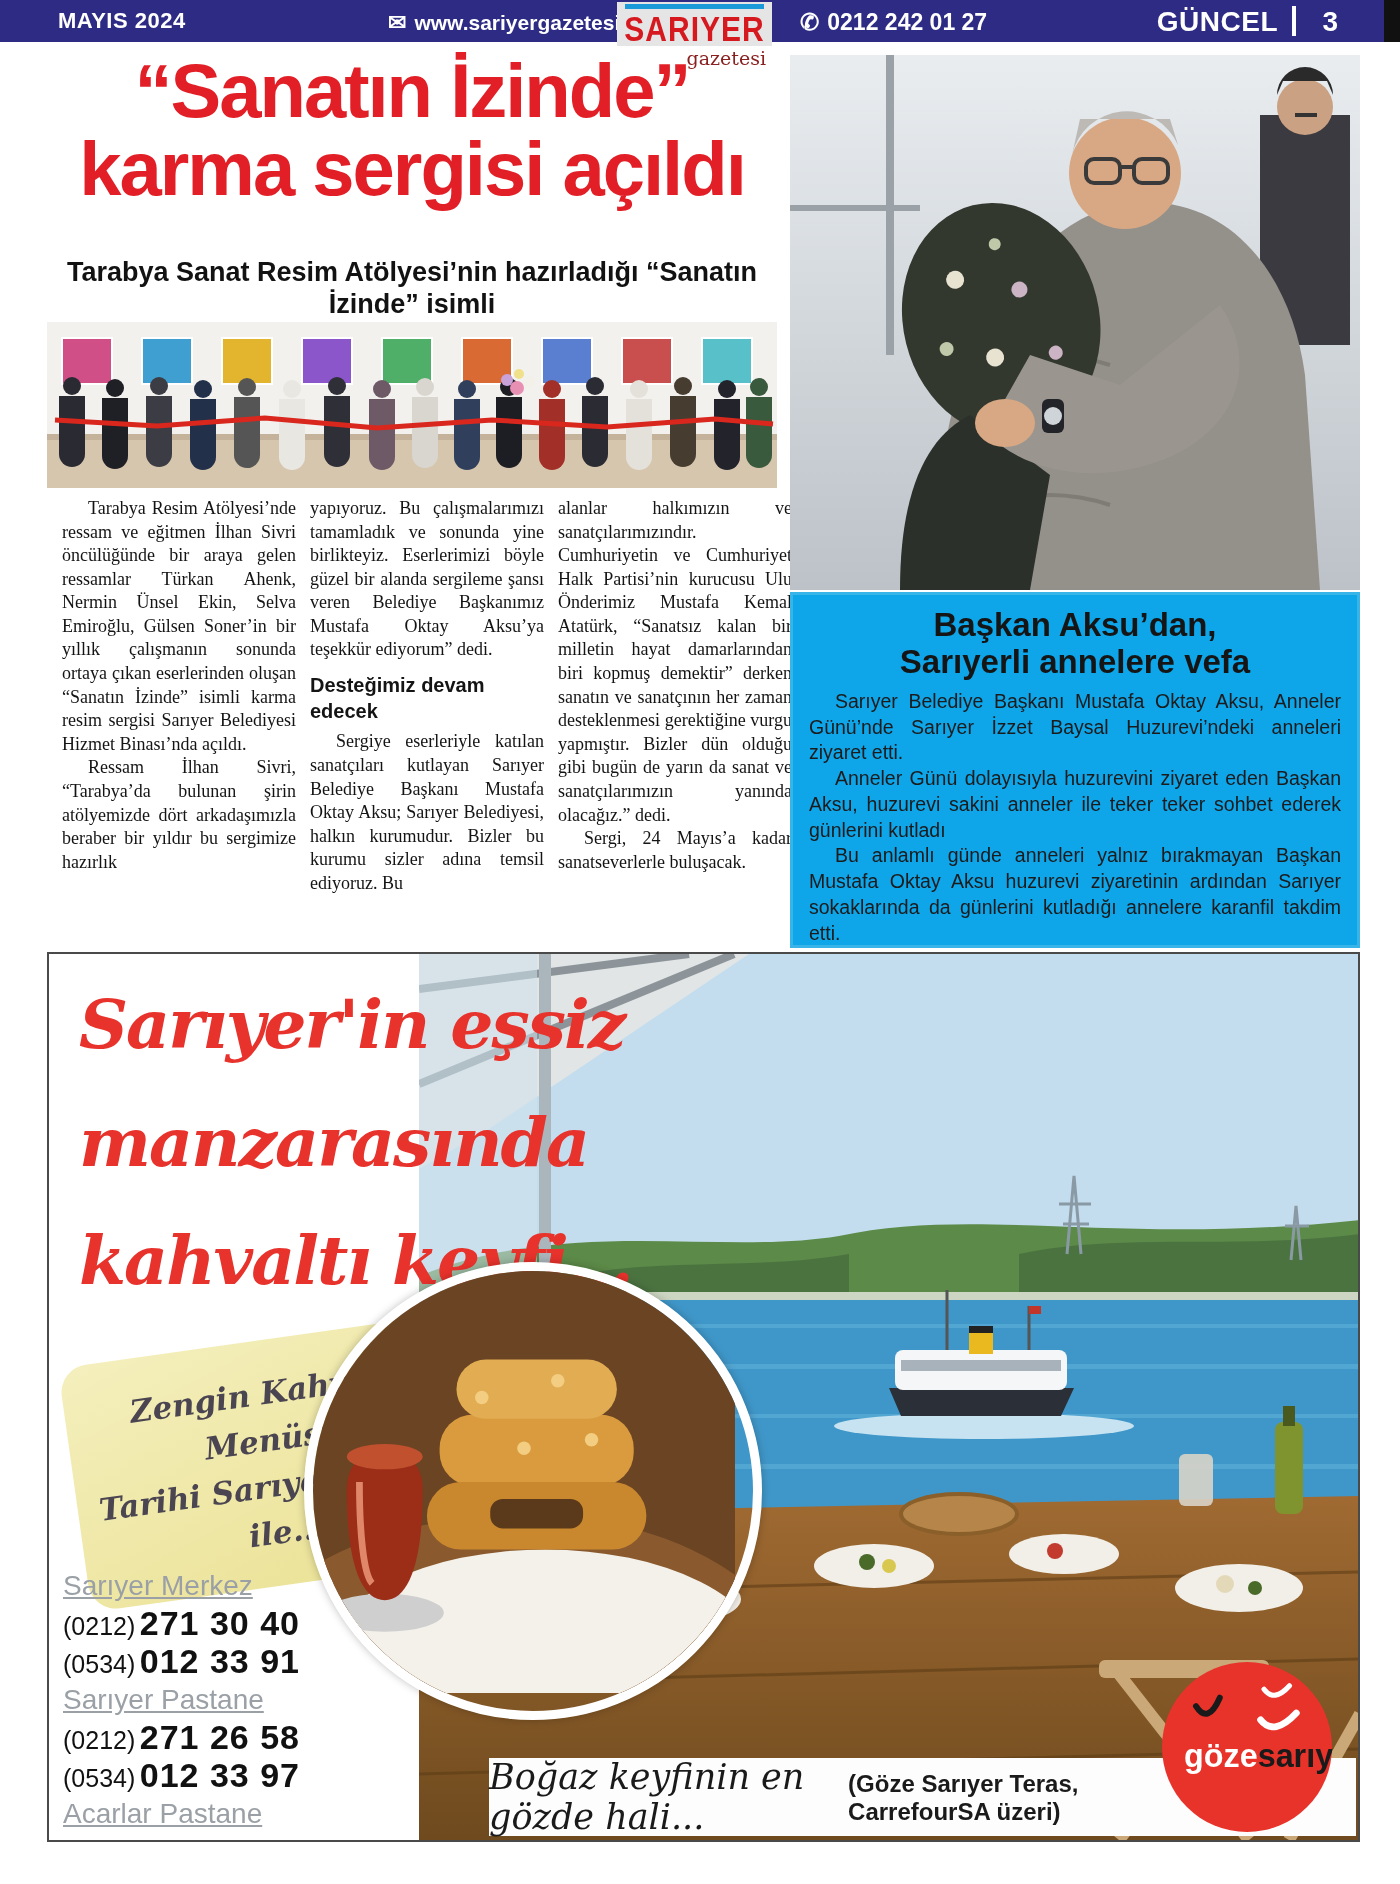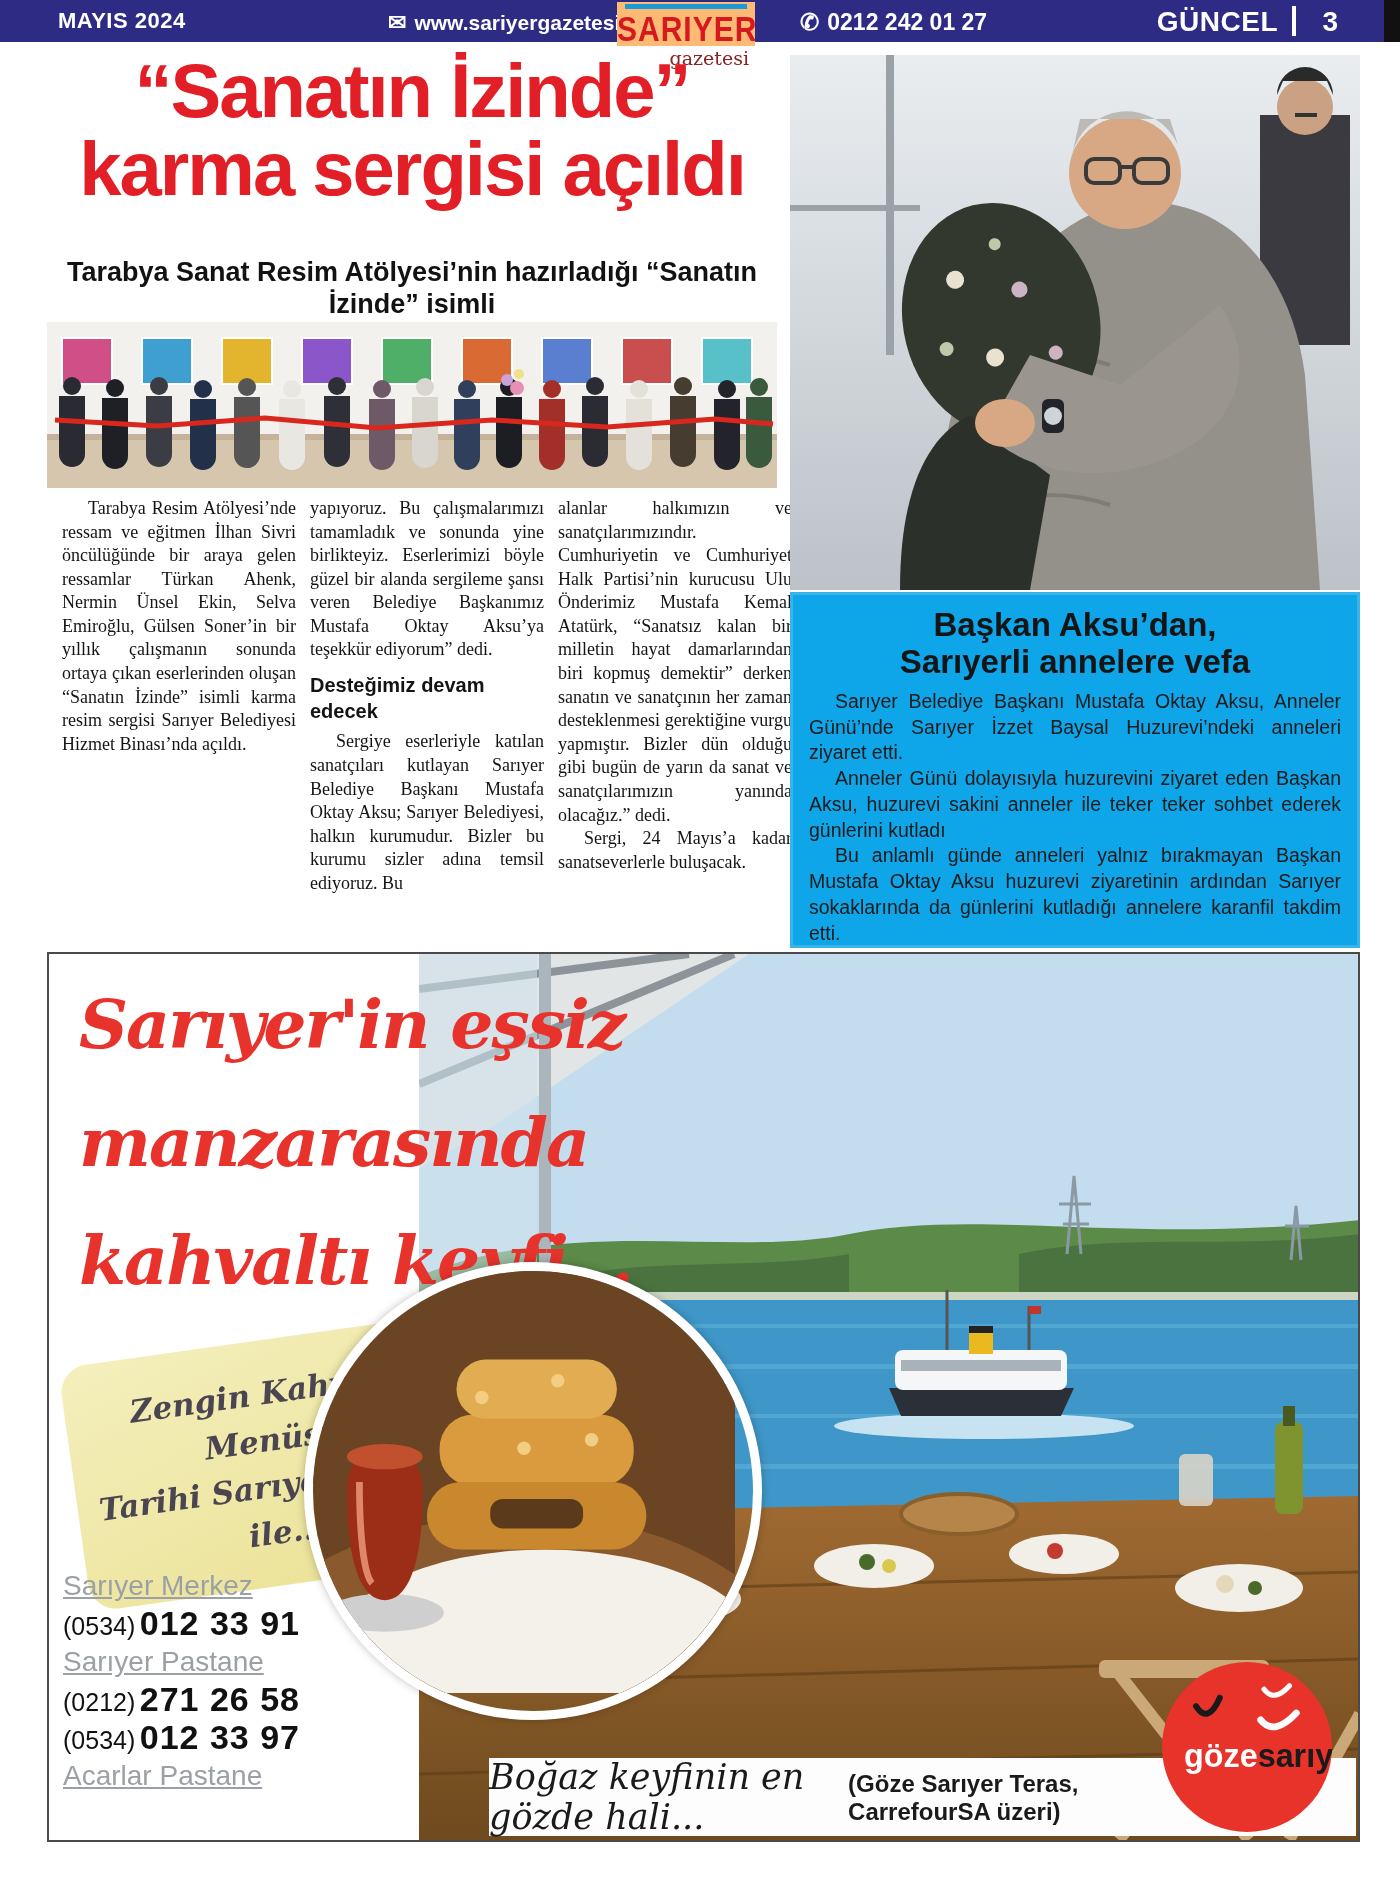--- a/index.html
+++ b/index.html
@@ -4,21 +4,21 @@
 <style>
   html,body{margin:0;padding:0;background:#888;}
   .page{position:relative;width:1400px;height:1884px;background:#fff;margin:0 auto;
         font-family:"Liberation Sans",sans-serif;overflow:hidden;}
 
   
   .topbar{position:absolute;left:0;top:0;width:1400px;height:42px;background:#2d2b84;color:#fff;}
   .tb-date{position:absolute;left:58px;top:8px;font-size:22px;font-weight:bold;letter-spacing:.5px;}
   .tb-site{position:absolute;left:388px;top:10px;font-size:21px;font-weight:bold;}
   .tb-site .env{margin-right:8px;font-size:22px;}
-  .logo{position:absolute;left:617px;top:2px;width:138px;height:44px;background:#fdba74;text-align:right;}
+  .logo{position:absolute;left:617px;top:2px;width:155px;height:44px;background:#e5e5e5;text-align:center;}
   .logo-top{height:5px;background:#1a9ad8;margin:2px 8px 0 8px;}
   .logo-main{display:block;color:#d6181f;font-size:30px;font-weight:900;letter-spacing:1px;line-height:36px;
              transform:scaleY(1.15);transform-origin:top;}
   .logo-sub{position:absolute;right:6px;top:45px;color:#8a2020;font-size:19px;
             font-family:"DejaVu Serif",serif;}
   .tb-phone{position:absolute;left:800px;top:9px;font-size:23px;font-weight:bold;}
   .tb-phone .ph{margin-right:8px;}
   .tb-section{position:absolute;right:122px;top:6px;font-size:28px;font-weight:bold;letter-spacing:.5px;}
   .tb-div{position:absolute;right:104px;top:6px;width:4px;height:30px;background:#fff;}
   .tb-page{position:absolute;right:62px;top:6px;font-size:28px;font-weight:bold;}
@@ -155,20 +155,21 @@
           <circle cx="482" cy="60" r="6" fill="#f3f0ea"></circle>
         <circle cx="460" cy="58" r="6" fill="#c9a2d8"></circle>
           <circle cx="472" cy="52" r="5" fill="#f0e08a"></circle>
       </g>
     </svg>
   </div>
 
   <div class="columns">
     <div class="col" style="left:0;">
       <p class="ind">Tarabya Resim Atölyesi’nde ressam ve eğitmen İlhan Sivri öncülüğünde bir araya gelen ressamlar Türkan Ahenk, Nermin Ünsel Ekin, Selva Emiroğlu, Gülsen Soner’in bir yıllık çalışmanın sonunda ortaya çıkan eserlerinden oluşan “Sanatın İzinde” isimli karma resim sergisi Sarıyer Belediyesi Hizmet Binası’nda açıldı.</p>
+      <p class="ind">Ressam İlhan Sivri, “Tarabya’da bulunan şirin atölyemizde dört arkadaşımızla beraber bir yıldır bu sergimize hazırlık</p>
     </div>
     <div class="col" style="left:248px;">
       <p>yapıyoruz. Bu çalışmalarımızı tamamladık ve sonunda yine birlikteyiz. Eserlerimizi böyle güzel bir alanda sergileme şansı veren Belediye Başkanımız Mustafa Oktay Aksu’ya teşekkür ediyorum” dedi.</p>
       <div class="col-sub">Desteğimiz devam edecek</div>
       <p class="ind">Sergiye eserleriyle katılan sanatçıları kutlayan Sarıyer Belediye Başkanı Mustafa Oktay Aksu; Sarıyer Belediyesi, halkın kurumudur. Bizler bu kurumu sizler adına temsil ediyoruz. Bu</p>
     </div>
     <div class="col" style="left:496px;">
       <p>alanlar halkımızın ve sanatçılarımızındır. Cumhuriyetin ve Cumhuriyet Halk Partisi’nin kurucusu Ulu Önderimiz Mustafa Kemal Atatürk, “Sanatsız kalan bir milletin hayat damarlarından biri kopmuş demektir” derken sanatın ve sanatçının her zaman desteklenmesi gerektiğine vurgu yapmıştır. Bizler dün olduğu gibi bugün de yarın da sanat ve sanatçılarımızın yanında olacağız.” dedi.</p>
       <p class="ind">Sergi, 24 Mayıs’a kadar sanatseverlerle buluşacak.</p>
     </div>
@@ -310,20 +311,21 @@
     <div class="ad-slogan sl3">kahvaltı keyfi...</div>
 
     <div class="ad-note">
       <div>Zengin Kahvaltı Menüsü</div>
       <div>Tarihi Sarıyer Böreği ile...</div>
     </div>
 
     <div class="ad-contacts">
       <div>
         <div class="loc-name">Sarıyer Merkez</div>
+        <div class="ph-line"><span class="ph-code">(0212)</span> <span class="ph-num">271 30 40</span></div>
         <div class="ph-line"><span class="ph-code">(0534)</span> <span class="ph-num">012 33 91</span></div>
       </div>
       <div>
         <div class="loc-name">Sarıyer Pastane</div>
         <div class="ph-line"><span class="ph-code">(0212)</span> <span class="ph-num">271 26 58</span></div>
         <div class="ph-line"><span class="ph-code">(0534)</span> <span class="ph-num">012 33 97</span></div>
       </div>
       <div>
         <div class="loc-name">Acarlar Pastane</div>
 

